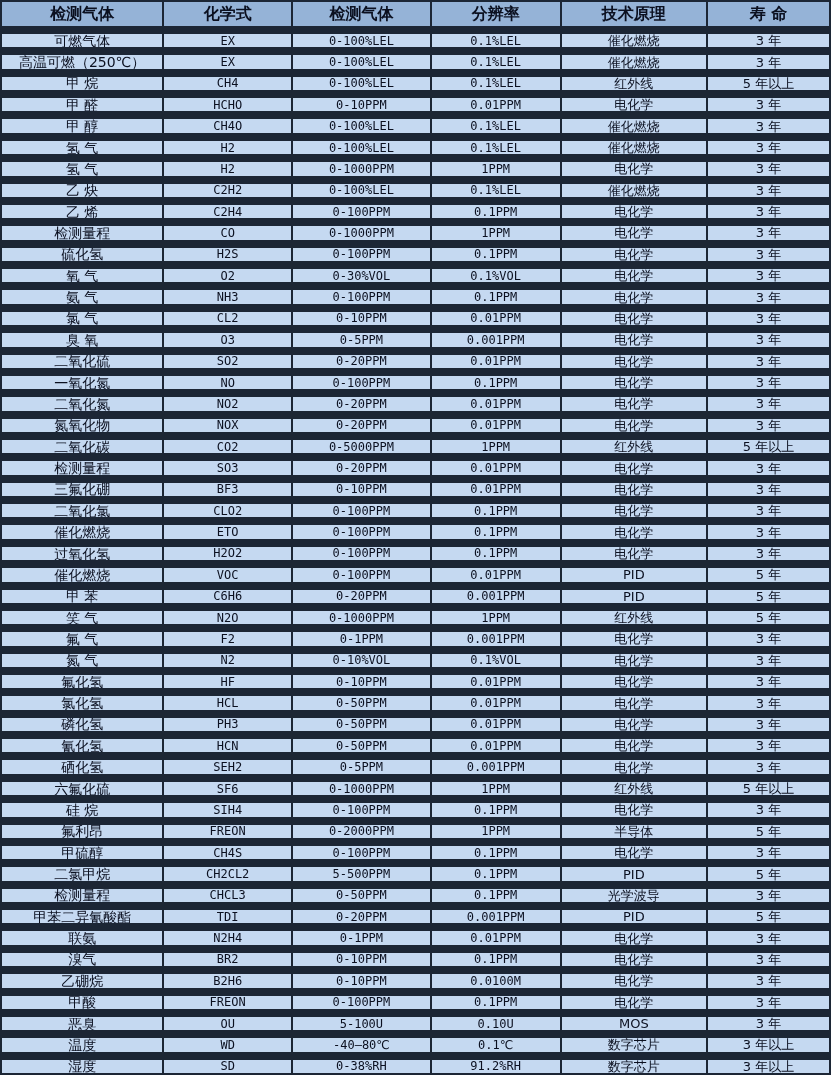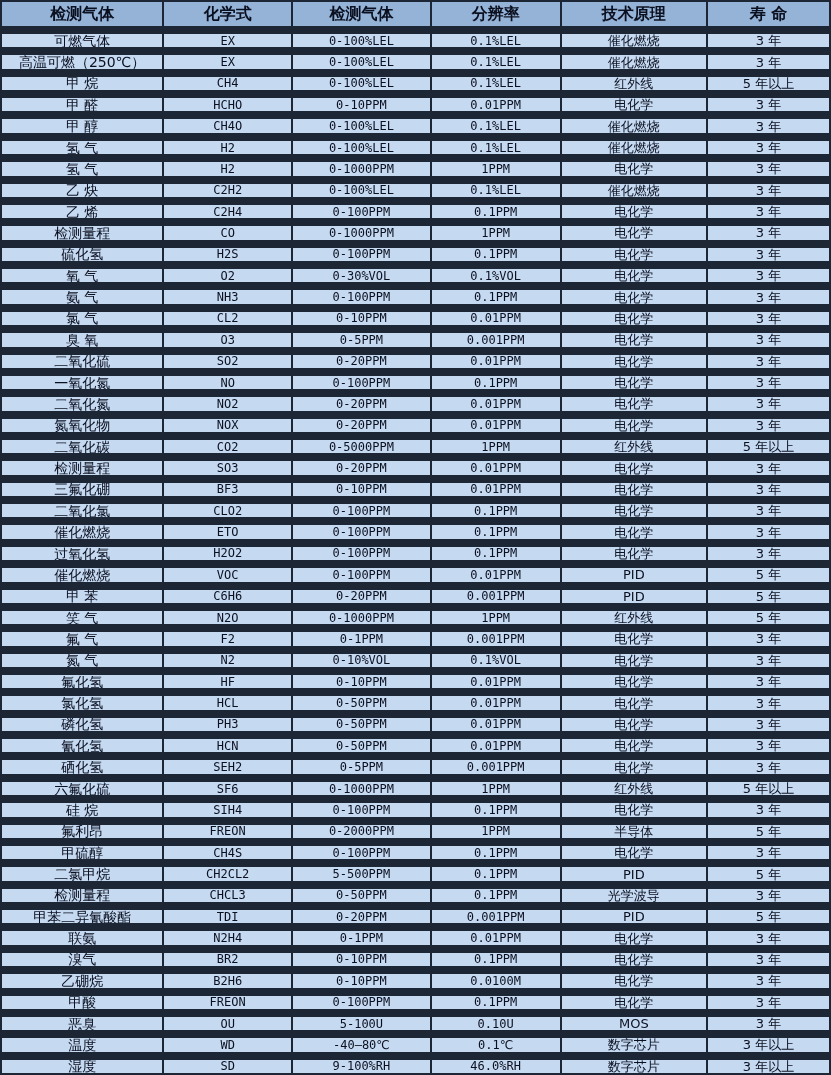--- a/index.html
+++ b/index.html
@@ -437,18 +437,18 @@
       <div class="cell gas">温度</div>
       <div class="cell">WD</div>
       <div class="cell">-40—80℃</div>
       <div class="cell">0.1℃</div>
       <div class="cell cn">数字芯片</div>
       <div class="cell cn">3 年以上</div>
     </div>
     <div class="row">
       <div class="cell gas">湿度</div>
       <div class="cell">SD</div>
-      <div class="cell">9-100%RH</div>
-      <div class="cell">46.0%RH</div>
+      <div class="cell">0-38%RH</div>
+      <div class="cell">91.2%RH</div>
       <div class="cell cn">数字芯片</div>
       <div class="cell cn">3 年以上</div>
     </div>
   </div>
 
 </body></html>

